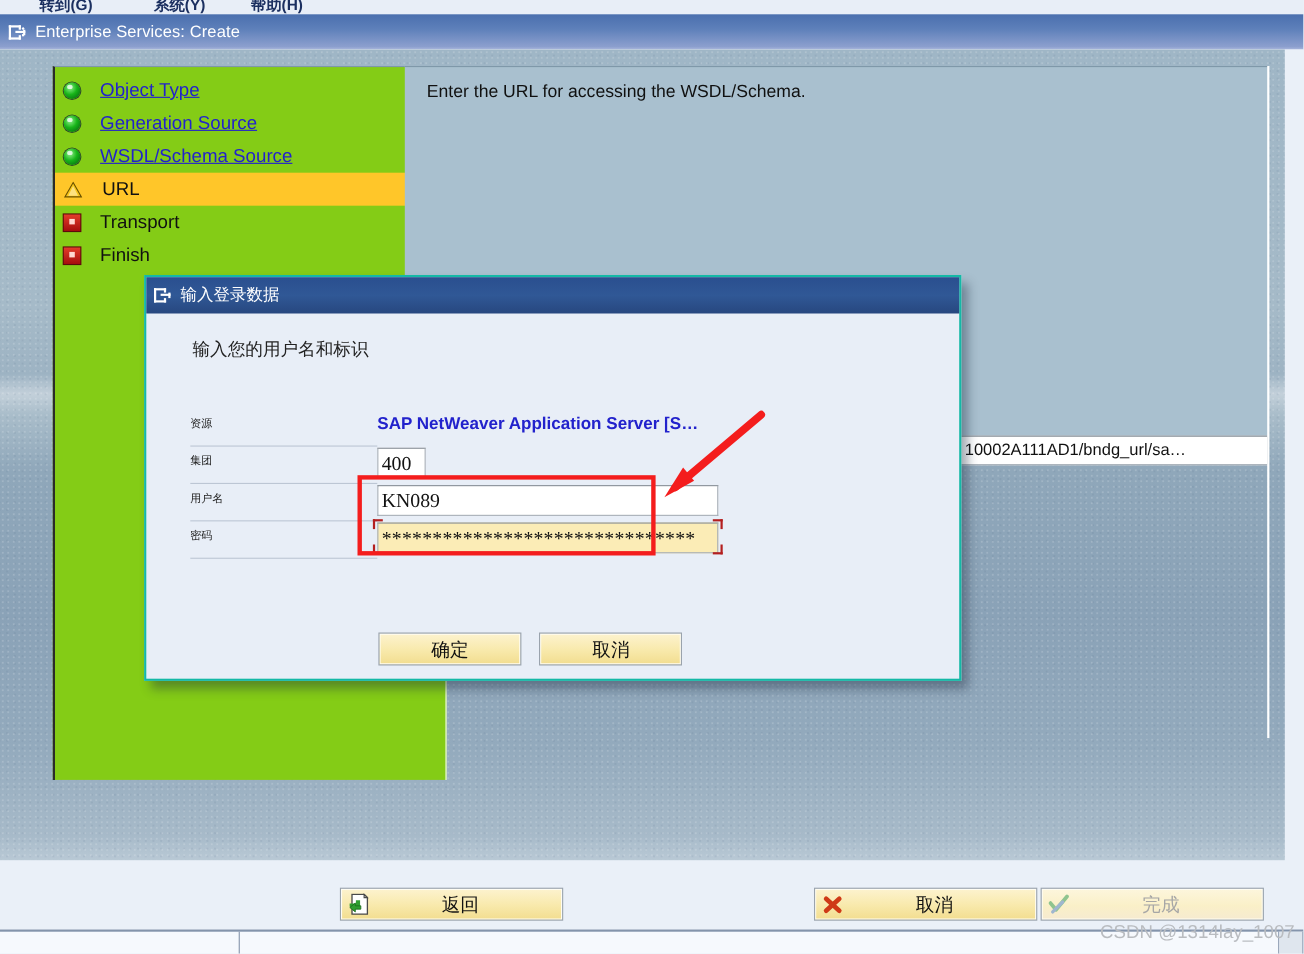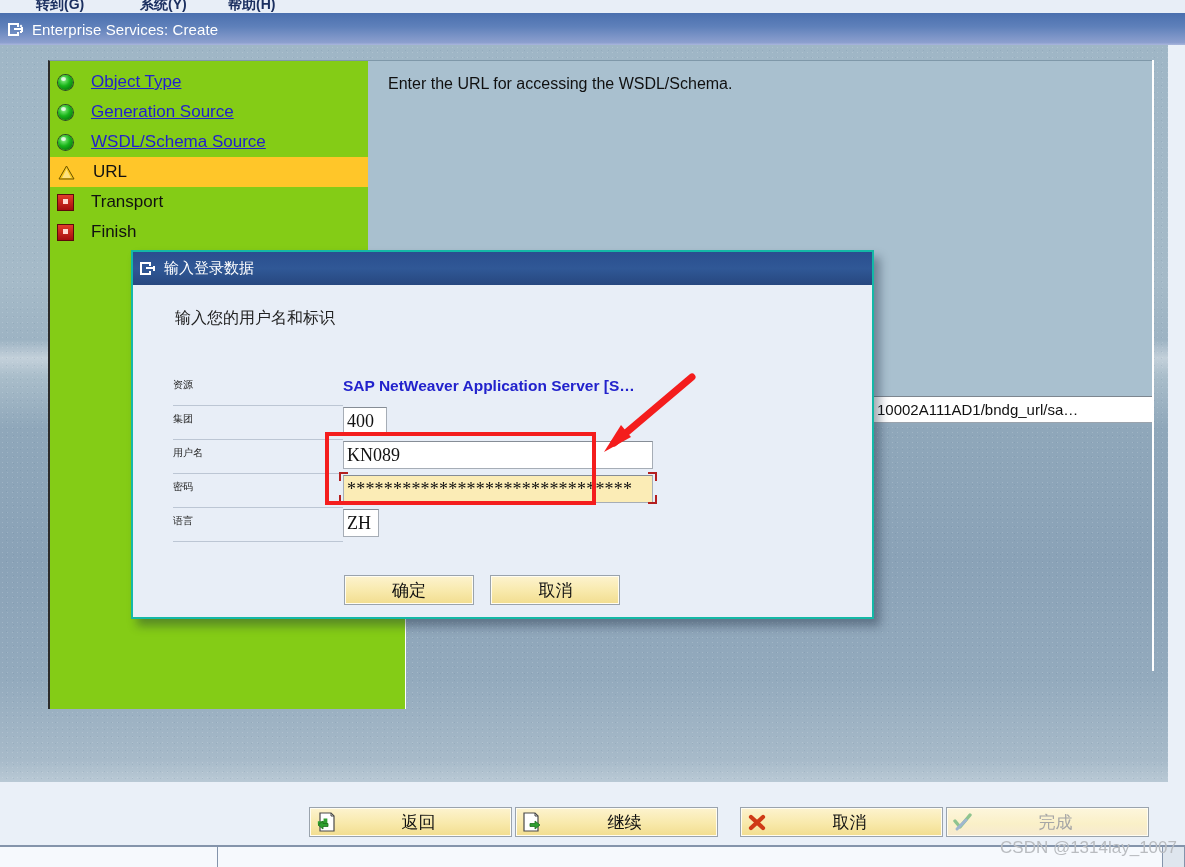--- a/index.html
+++ b/index.html
@@ -366,25 +366,20 @@
       <input class="fin" id="in-pass" type="text" value="*******************************" style="">
       <span id="pass-marker">
         <i class="tl"></i>
           <i class="tr"></i>
           <i class="bl"></i>
           <i class="br"></i>
       </span>
       <span class="underline"></span>
     </div>
 
-    <div class="frow">
-      <span class="flabel">语言</span>
-      <input class="fin" id="in-lang" type="text" value="ZH" style="">
-      <span class="underline"></span>
-    </div>
   </div>
 
   <div id="dlg-buttons" style="position:absolute; left:211px; top:323px;">
     <button class="btn-dlg">确定</button>
     <button class="btn-dlg">取消</button>
   </div>
 </div>
 
 <svg id="anno">
   <rect x="327" y="434" width="267" height="69" fill="none" stroke="#f41d1d" stroke-width="4"></rect>
@@ -401,30 +396,20 @@
       <svg width="20" height="20" viewBox="0 0 20 20">
         <polygon points="4,1 15,1 18,4 18,19 4,19" fill="#ffffff" stroke="#4a4a4a" stroke-width="1.2"></polygon>
         <polygon points="15,1 15,4 18,4" fill="#d8d8d8" stroke="#4a4a4a" stroke-width="1"></polygon>
         <polygon points="9,13 9,10 13,10 13,16 9,16 9,13 3,13 3,16 9,19 9,13" fill="#2f9e2f" transform="translate(-1,-3) scale(.95)"></polygon>
         <polygon points="2,13 7,9 7,11.5 12,11.5 12,14.5 7,14.5 7,17" fill="#2f9e2f" stroke="#1d6e1d" stroke-width=".8"></polygon>
       </svg>
     </span>
     <span class="blabel">返回</span>
   </div>
 
-  <div class="btn-fn" style="left:515px;width:203px">
-    <span class="bicon">
-      <svg width="20" height="20" viewBox="0 0 20 20">
-        <polygon points="2,1 13,1 16,4 16,19 2,19" fill="#ffffff" stroke="#4a4a4a" stroke-width="1.2"></polygon>
-        <polygon points="13,1 13,4 16,4" fill="#d8d8d8" stroke="#4a4a4a" stroke-width="1"></polygon>
-        <polygon points="18,13 13,9 13,11.5 8,11.5 8,14.5 13,14.5 13,17" fill="#2f9e2f" stroke="#1d6e1d" stroke-width=".8"></polygon>
-      </svg>
-    </span>
-    <span class="blabel">继续</span>
-  </div>
 
   <div class="btn-fn" style="left:740px;width:203px">
     <span class="bicon">
       <svg width="20" height="20" viewBox="0 0 20 20">
         <g stroke="#cf3a16" stroke-width="4.2" stroke-linecap="round">
           <line x1="4" y1="5" x2="16" y2="16"></line>
           <line x1="16" y1="5" x2="4" y2="16"></line>
         </g>
       </svg>
     </span>

